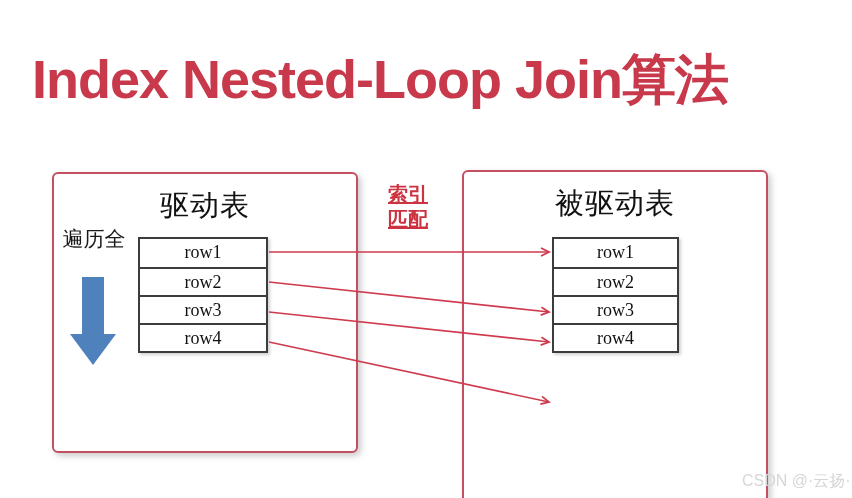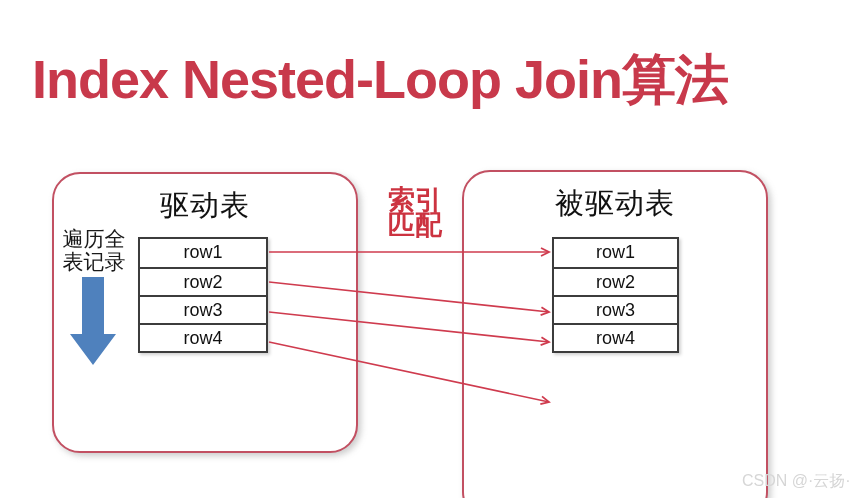--- a/index.html
+++ b/index.html
@@ -8,21 +8,21 @@
   .canvas { position:relative; width:852px; height:498px; background:#fff; }
 
   .page-title {
     position:absolute; left:32px; top:18px;
     font-size:54px; font-weight:800; letter-spacing:-1px;
     color:var(--title-red); white-space:nowrap;margin-top:26px;
   }
 
   .box {
     position:absolute; background:#fff;
-    border:2px solid var(--box-border); border-radius:28px;
+    border:2px solid var(--box-border); border-radius:6px;
     box-shadow:3px 3px 6px rgba(110,110,110,0.35);
   }
   .box.left  { left:52px;  top:172px; width:306px; height:281px; }
   .box.right { left:462px; top:170px; width:306px; height:350px; }
   .box-title {
     margin-top:12px; text-align:center;
     font-size:29px; color:#111; letter-spacing:1px;
   }
 
   .side-note {
@@ -37,27 +37,29 @@
     position:absolute; background:#fff;
     border:2px solid var(--table-border);
     box-shadow:2px 2px 3px rgba(0,0,0,0.18);
   }
   .table.left  { left:138px; top:237px; width:130px; }
   .table.right { left:552px; top:237px; width:127px; }
   .trow {
     height:28px; line-height:27px; text-align:center;
     font-size:18px; color:#111;
     border-top:2px solid var(--table-border);
+    font-family:Liberation Serif, serif;
   }
   .trow:first-child { border-top:none; }
 
   .match-label {
-    position:absolute; left:388px; top:188px;
-    font-size:27px; line-height:25px; font-weight:700;
+    position:absolute; left:388px; top:182px;
+    font-size:20px; line-height:25px; font-weight:700;
     color:var(--label-red);
+    text-decoration:underline;
   }
 
   #arrows { position:absolute; left:0; top:0; width:852px; height:498px;
             pointer-events:none; }
   #arrows line { stroke:var(--arrow-red); stroke-width:1.6; }
   #arrows marker path { stroke:var(--arrow-red); stroke-width:1.8; fill:none; }
 
   .watermark {
     position:absolute; left:742px; top:471px;
     font-size:16px; color:var(--watermark-gray); white-space:nowrap;
@@ -73,21 +75,20 @@
   <div class="box left">
     <div class="box-title">驱动表</div>
   </div>
 
   <div class="box right">
     <div class="box-title">被驱动表</div>
   </div>
 
   <div class="side-note">
     <div>遍历全</div>
-    <div>表记录</div>
   </div>
 
   <svg class="down-arrow" width="46" height="88" viewBox="0 0 46 88">
     <polygon points="12,0 34,0 34,57 46,57 23,88 0,57 12,57"></polygon>
   </svg>
 
   <div class="table left">
       <div class="trow">row1</div>
       <div class="trow">row2</div>
       <div class="trow">row3</div>

